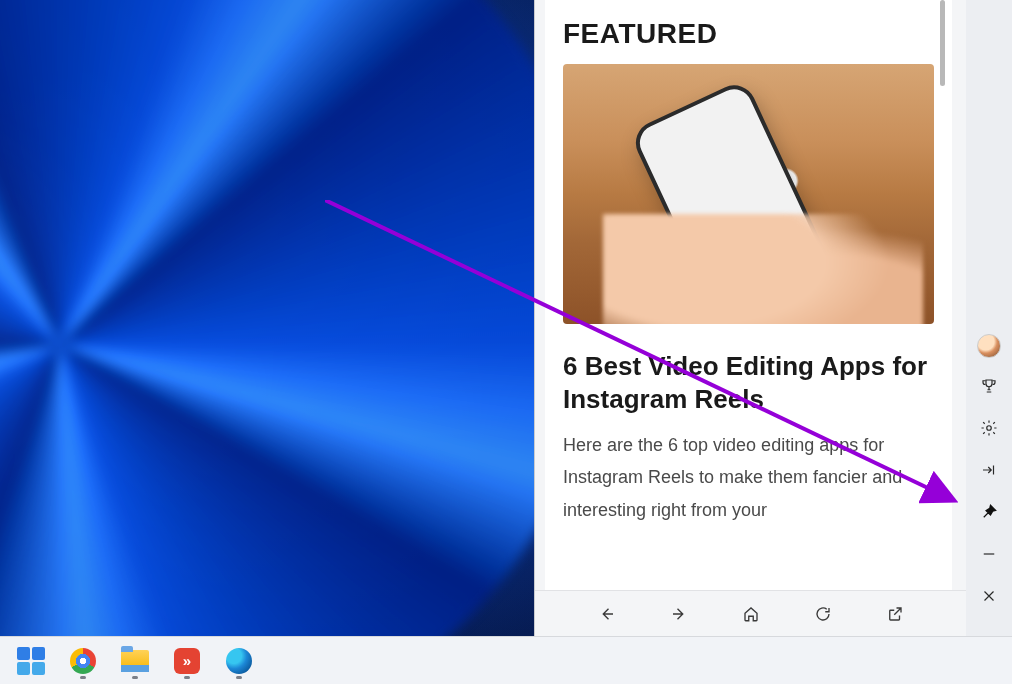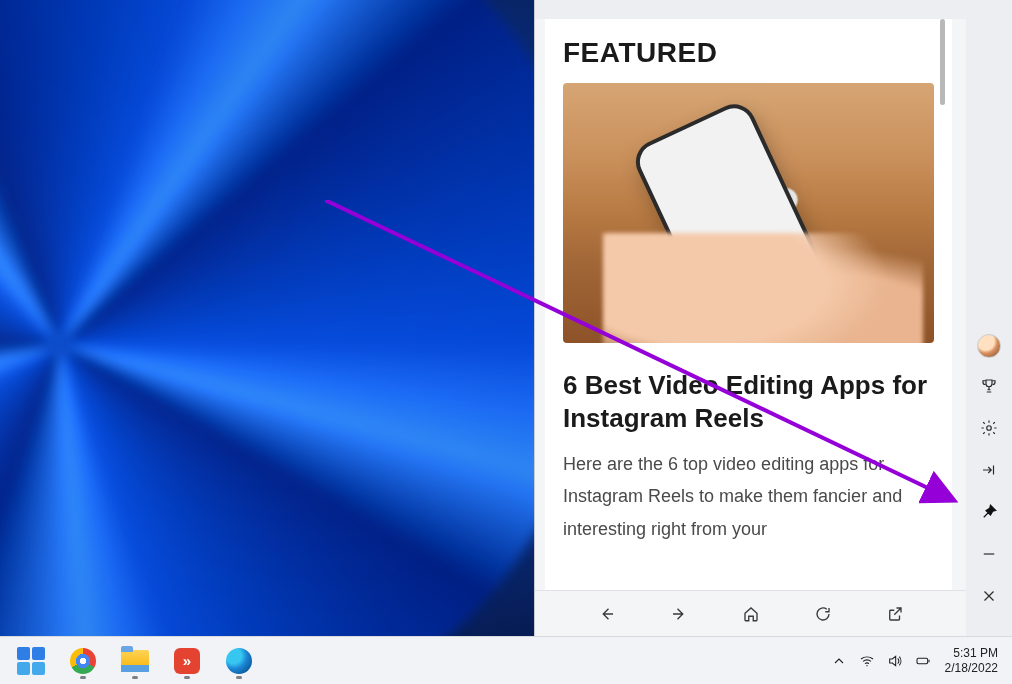--- a/index.html
+++ b/index.html
@@ -43,21 +43,20 @@
     width: 478px;
     background: #eceef2;
     display: flex;
     border-left: 1px solid #c9cbcf;
   }
   .widgets-main {
     flex: 1;
     display: flex;
     flex-direction: column;
     background: #f4f5f7;
-    margin-top: 19px;
   }
   .news-card {
     background: #ffffff;
     margin: 0 14px 0 10px;
     padding: 18px 18px 0 18px;
     display: flex;
     flex-direction: column;
     flex: 1;
     overflow: hidden;
     position: relative;
@@ -348,36 +347,14 @@
       <div class="tb-icon running" title="File Explorer">
         <div class="explorer-icon"></div>
       </div>
       <div class="tb-icon running" title="Todoist">
         <div class="todoist-icon">»</div>
       </div>
       <div class="tb-icon running" title="Microsoft Edge">
         <div class="edge-icon"></div>
       </div>
     </div>
-    <div class="taskbar-right">
-      <div class="tray-icons">
-        <svg viewBox="0 0 24 24" title="Show hidden icons">
-            <path d="M6 15l6-6 6 6"></path>
-          </svg>
-        <svg viewBox="0 0 24 24" title="Wi-Fi">
-            <path d="M3 9a15 15 0 0 1 18 0M6 12.5a10 10 0 0 1 12 0M9 16a5 5 0 0 1 6 0"></path>
-            <circle cx="12" cy="19" r="1" fill="#222" stroke="none"></circle>
-          </svg>
-        <svg viewBox="0 0 24 24" title="Volume">
-            <path d="M4 9h4l5-4v14l-5-4H4zM16 8a6 6 0 0 1 0 8M18.5 5.5a10 10 0 0 1 0 13"></path>
-          </svg>
-        <svg viewBox="0 0 24 24" title="Battery">
-            <rect x="3" y="8" width="16" height="8" rx="2"></rect>
-            <path d="M21 10v4"></path>
-          </svg>
-      </div>
-      <div class="clock">
-        <div>5:31 PM</div>
-        <div>2/18/2022</div>
-      </div>
-    </div>
   </div>
 </div>
 
 </body></html>

